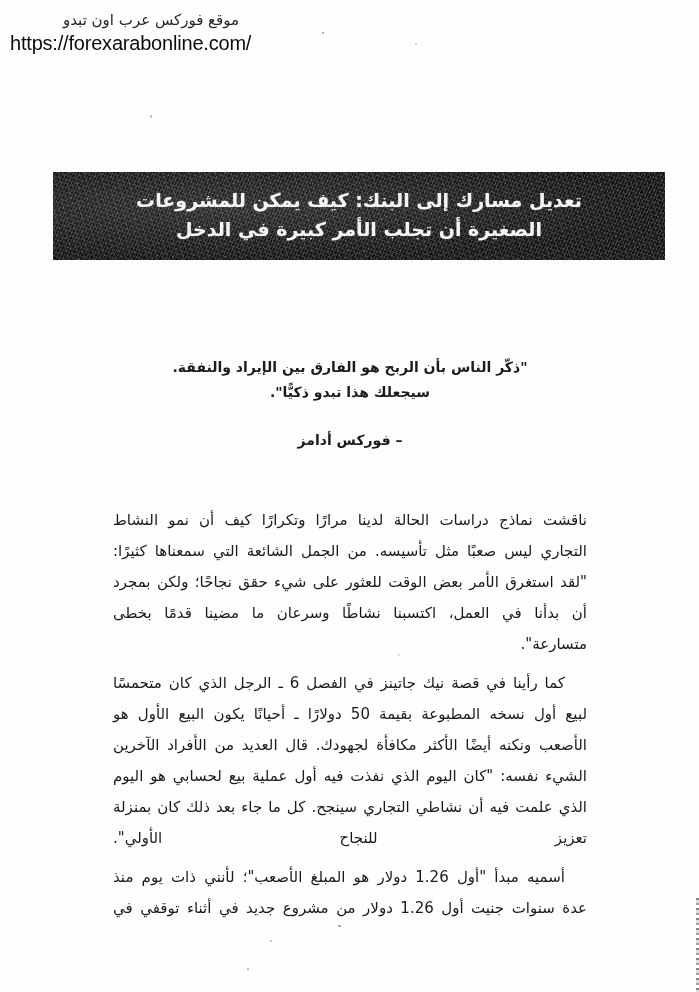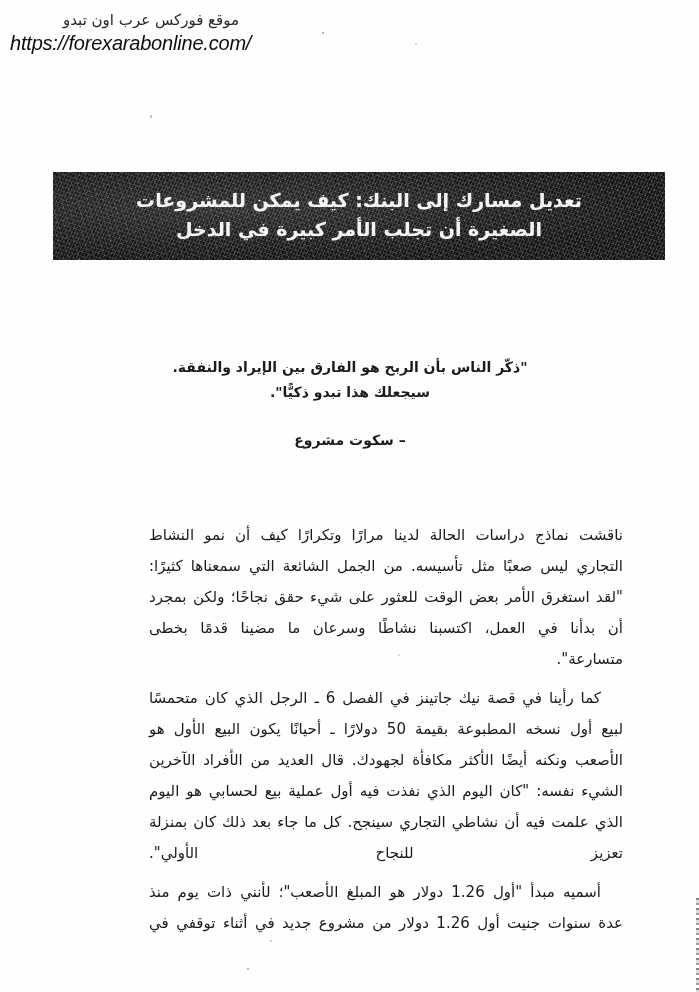--- a/index.html
+++ b/index.html
@@ -44,21 +44,20 @@
   .watermark-url {
     direction: ltr;
     text-align: left;
     font-size: 20px;
     line-height: 1.2;
     margin-top: 1px;
     padding-left: 4px;
     color: #0d0d0d;
     font-family: "Liberation Sans", sans-serif;
     letter-spacing: -0.2px;
-    font-style: italic;
   }
 
   .speck {
     position: absolute;
     background: #9a9a9a;
     border-radius: 50%;
   }
   .speck.s1 { left: 322px; top: 32px; width: 2px; height: 2px; }
   .speck.s2 { left: 415px; top: 43px; width: 2px; height: 2px; background:#c9c9c9; }
   .speck.s3 { left: 150px; top: 115px; width: 2px; height: 3px; background:#b5b5b5; }
@@ -152,27 +151,26 @@
     font-size: 14px;
     font-weight: bold;
     color: #1b1b1b;
     letter-spacing: 0.3px;
   }
 
   
   .body-text {
     position: absolute;
     left: 113px;
-    top: 520px;
+    top: 505px;
     width: 474px;
     direction: rtl;
     text-align: justify;
     text-align-last: justify;
     color: #1a1a1a;
-    margin-left: 36px;
   }
   .para {
     font-size: 15px;
     line-height: 31px;
     margin: 0 0 8px 0;
     text-align: justify;
     text-align-last: justify;
     letter-spacing: 0.1px;
     word-spacing: 1px;
   }
@@ -201,21 +199,21 @@
   <div class="edge-streak"></div>
 
   <div class="title-banner">
     <div class="title-line">تعديل مسارك إلى البنك: كيف يمكن للمشروعات</div>
     <div class="title-line">الصغيرة أن تجلب الأمر كبيرة في الدخل</div>
   </div>
 
   <div class="quote-block">
     <div class="quote-line">"ذكّر الناس بأن الربح هو الفارق بين الإيراد والنفقة.</div>
     <div class="quote-line">سيجعلك هذا تبدو ذكيًّا".</div>
-    <div class="quote-attrib">– سكوت مشروع</div>
+    <div class="quote-attrib">– فوركس أدامز</div>
   </div>
 
   <div class="body-text">
     <p class="para">ناقشت نماذج دراسات الحالة لدينا مرارًا وتكرارًا كيف أن نمو النشاط التجاري ليس صعبًا مثل تأسيسه. من الجمل الشائعة التي سمعناها كثيرًا: "لقد استغرق الأمر بعض الوقت للعثور على شيء حقق نجاحًا؛ ولكن بمجرد أن بدأنا في العمل، اكتسبنا نشاطًا وسرعان ما مضينا قدمًا بخطى متسارعة".</p>
     <p class="para indented">كما رأينا في قصة نيك جاتينز في الفصل 6 ـ الرجل الذي كان متحمسًا لبيع أول نسخه المطبوعة بقيمة 50 دولارًا ـ أحيانًا يكون البيع الأول هو الأصعب ونكنه أيضًا الأكثر مكافأة لجهودك. قال العديد من الأفراد الآخرين الشيء نفسه: "كان اليوم الذي نفذت فيه أول عملية بيع لحسابي هو اليوم الذي علمت فيه أن نشاطي التجاري سينجح. كل ما جاء بعد ذلك كان بمنزلة تعزيز للنجاح الأولي".</p>
     <p class="para indented">أسميه مبدأ "أول 1.26 دولار هو المبلغ الأصعب"؛ لأنني ذات يوم منذ عدة سنوات جنيت أول 1.26 دولار من مشروع جديد في أثناء توقفي في</p>
   </div>
 
 </div>
 

